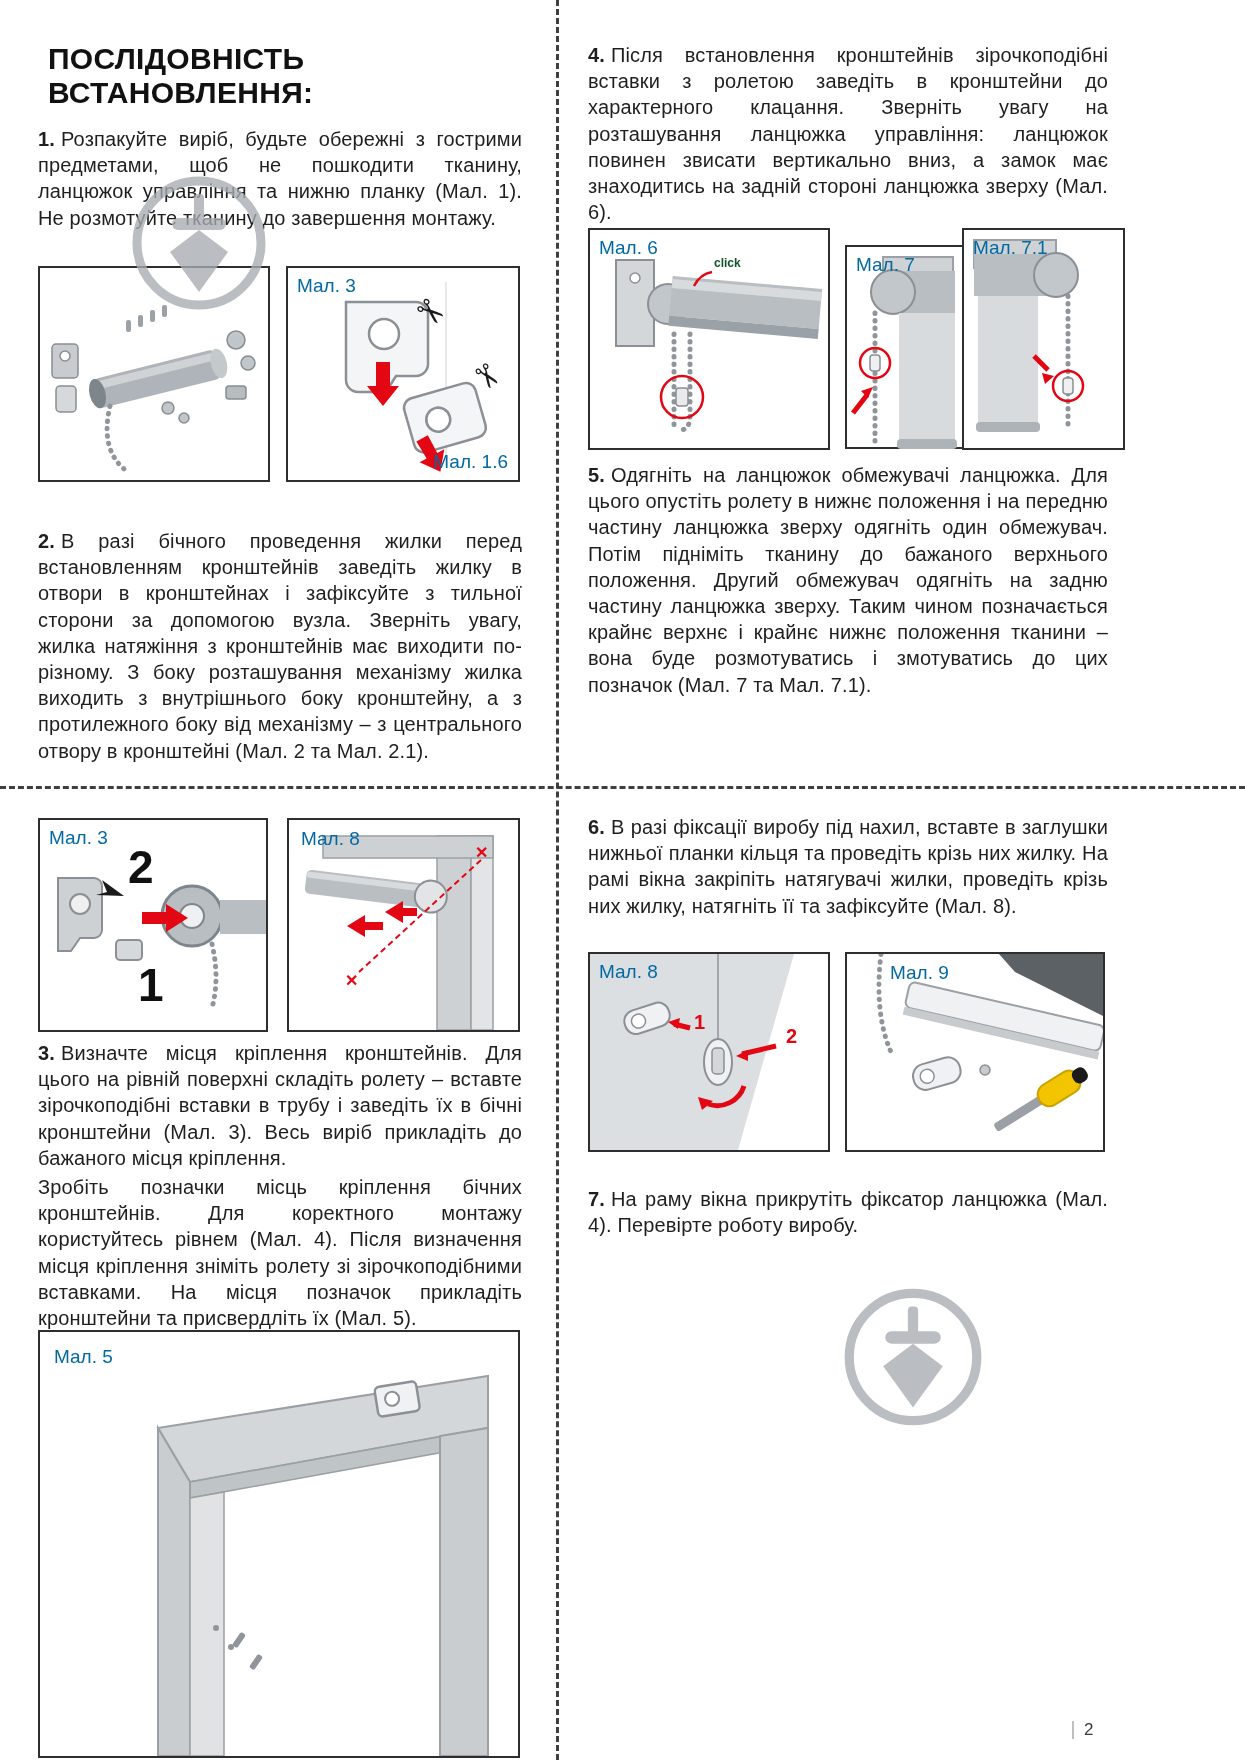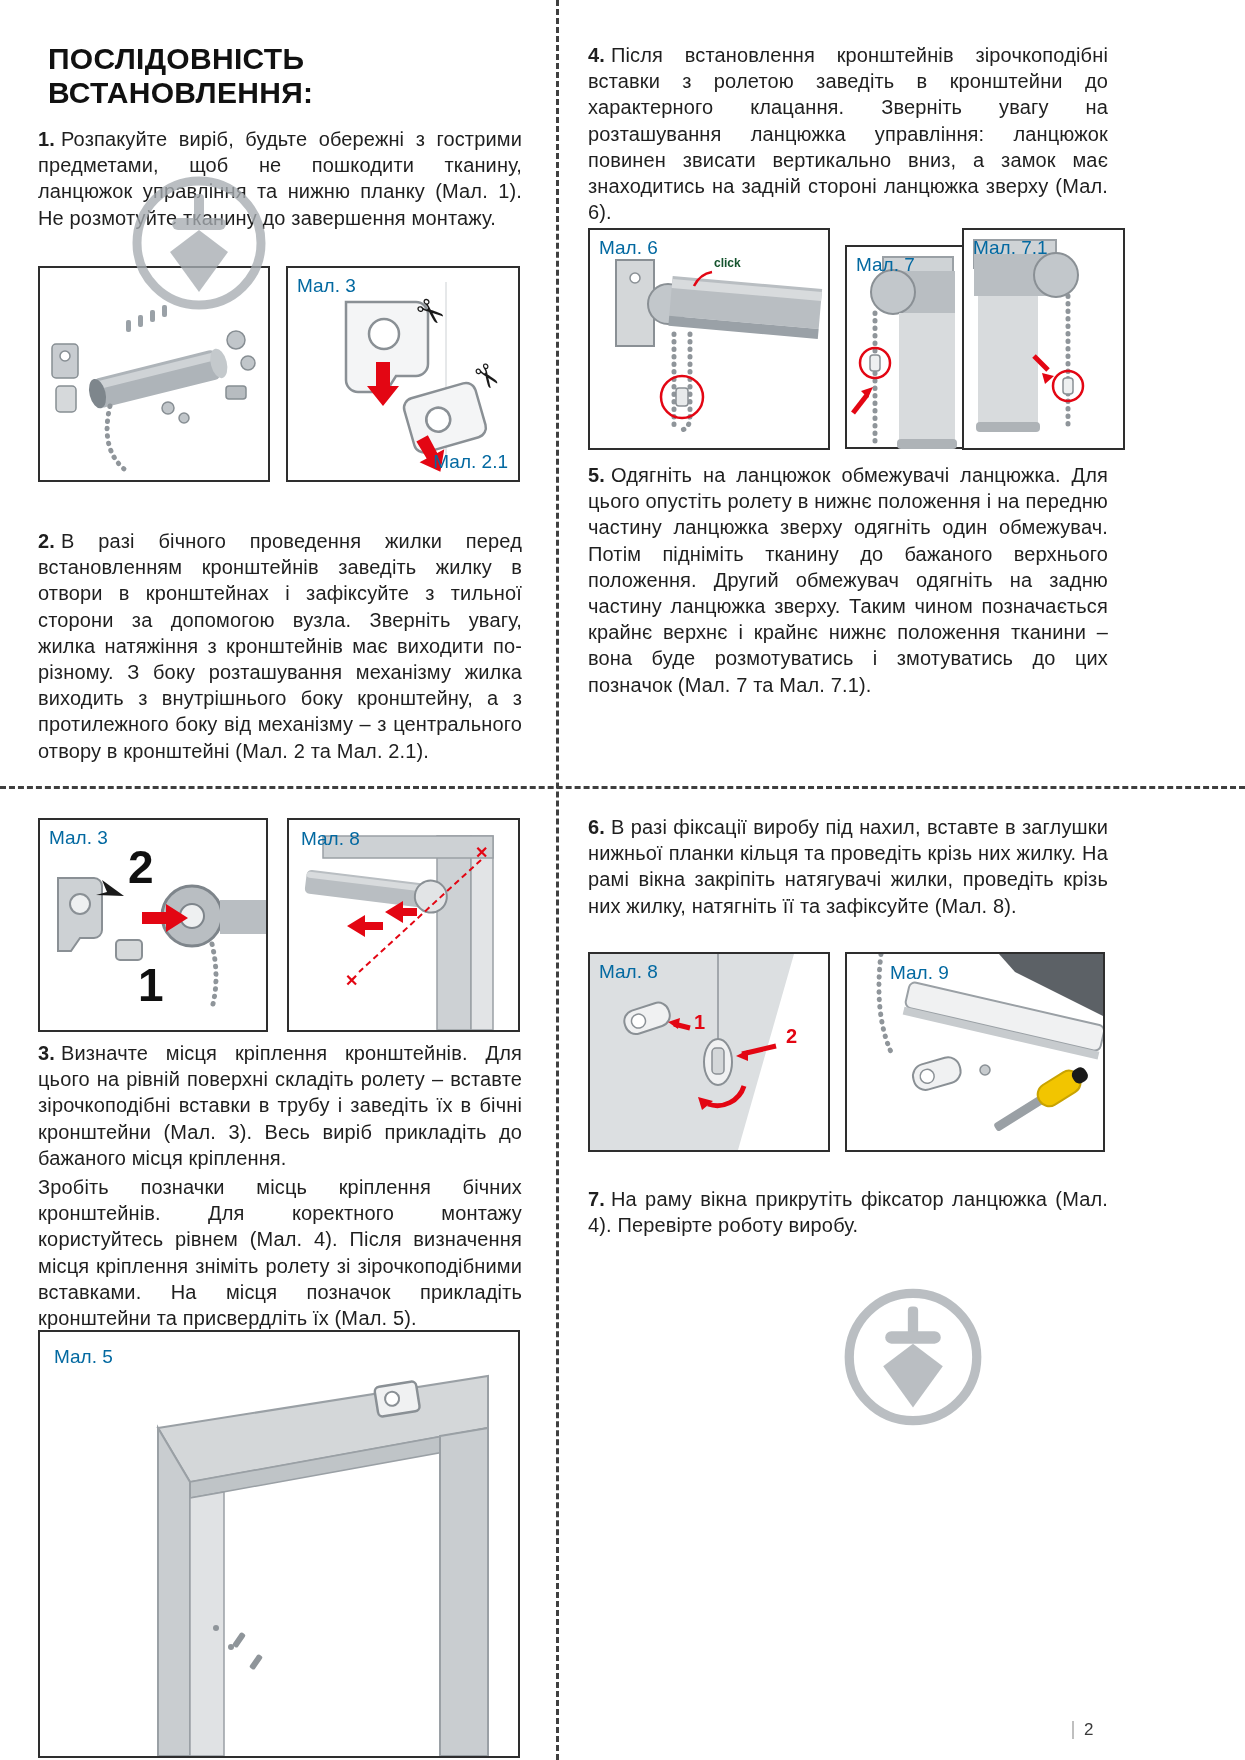--- a/index.html
+++ b/index.html
@@ -77,21 +77,21 @@
       <text x="124" y="44" font-size="34" transform="rotate(40 124 44)" fill="#1a1a1a">✂</text>
       <path d="M88 94 h14 v24 h9 l-16 20 -16 -20 h9 z" fill="#e30613"></path>
       <g transform="rotate(-16 156 150)">
         <rect x="120" y="122" width="74" height="56" rx="10" fill="#f4f5f6" stroke="#8a9095" stroke-width="2.5"></rect>
         <circle cx="150" cy="150" r="12" fill="#fff" stroke="#8a9095" stroke-width="2.5"></circle>
       </g>
       <text x="182" y="104" font-size="32" transform="rotate(55 182 104)" fill="#1a1a1a">✂</text>
       <path d="M136 168 h13 v20 h8 l-14 18 -14 -18 h8 z" fill="#e30613" transform="rotate(-28 143 186)"></path>
     </svg>
     <div class="figlabel tl">Мал. 3</div>
-    <div class="figlabel" style="right:10px; bottom:7px;">Мал. 2.1</div>
+    <div class="figlabel" style="right:10px; bottom:7px;">Мал. 1.6</div>
   </div>
 
   <p class="step" style="left:38px; top:528px; width:484px;">
     <b>2.</b><span>В разі бічного проведення жилки перед встановленням кронштейнів заведіть жилку в отвори в кронштейнах і зафіксуйте з тильної сторони за допомогою вузла. Зверніть увагу, жилка натяжіння з кронштейнів має виходити по-різному. З боку розташування механізму жилка виходить з внутрішнього боку кронштейну, а з протилежного боку від механізму – з центрального отвору в кронштейні (Мал. 2 та Мал. 2.1).</span>
   </p>
 
   <div class="figbox" style="left:38px; top:818px; width:230px; height:214px;">
     <svg width="226" height="210" viewBox="0 0 226 210" style="position:absolute;left:0;top:0;">
       <path d="M18 58 h36 a8 8 0 0 1 8 8 v44 a8 8 0 0 1 -8 8 h-14 l-9 13 h-13 z" fill="#cdd1d4" stroke="#8a9095" stroke-width="2"></path>
       <circle cx="40" cy="84" r="10" fill="#eef0f1" stroke="#8a9095" stroke-width="2"></circle>

